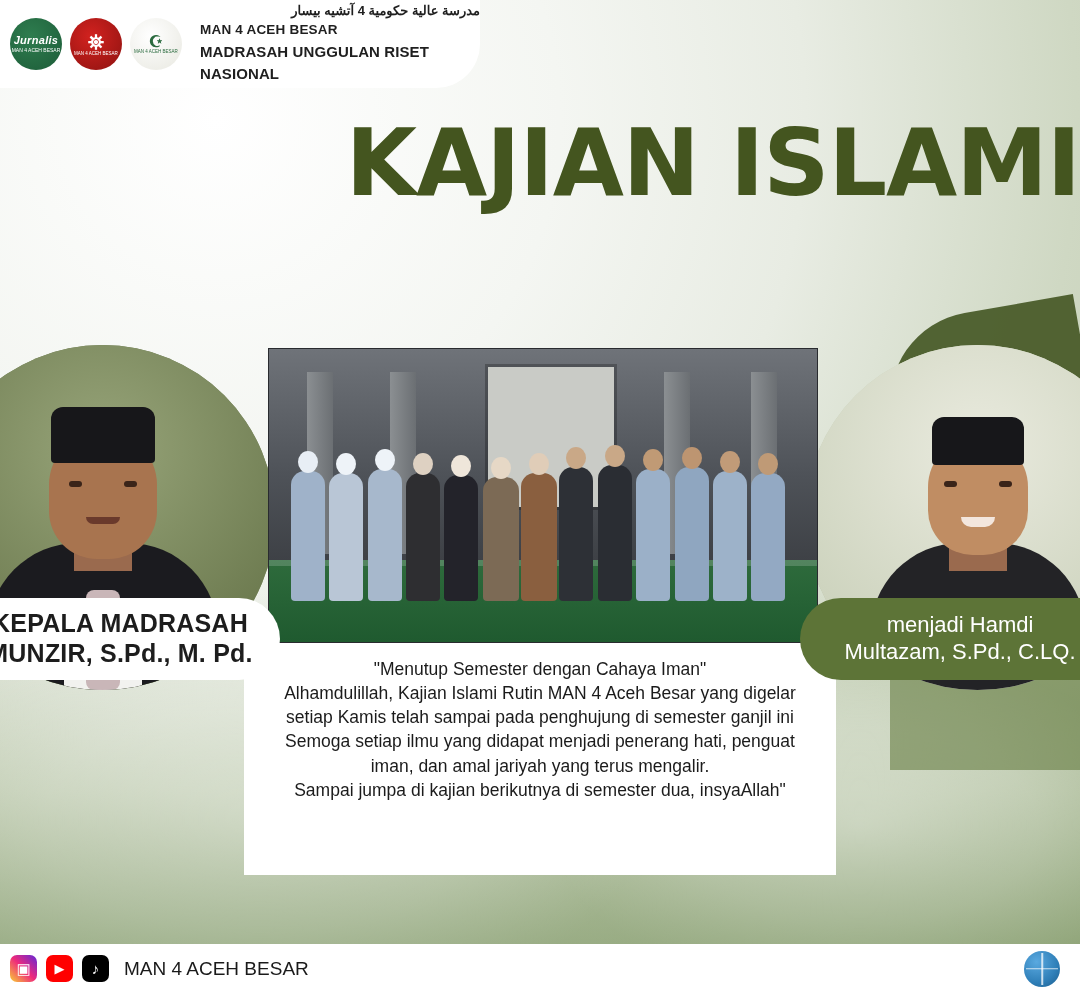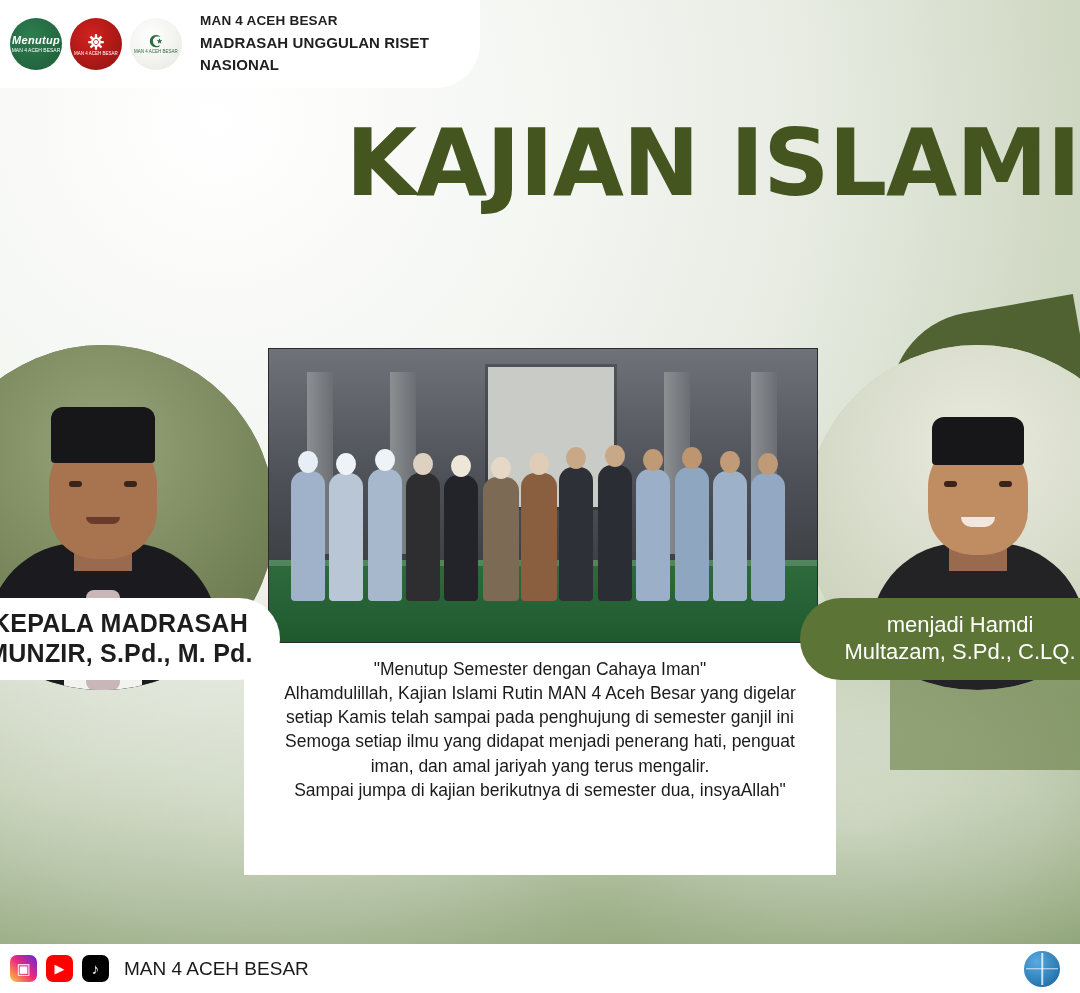--- a/index.html
+++ b/index.html
@@ -227,37 +227,38 @@
 
   <div class="cloud-a"></div>
   <div class="cloud-b"></div>
   <div class="green-wash"></div>
   <div class="leaf-right"></div>
   <div class="leaf-right2"></div>
 
   <div class="header">
     <div class="logo logo-1">
       <div>
-        <div class="l1a">Menutup</div>
+        <div class="l1a">Jurnalis</div>
         <div class="l1b">MAN 4 ACEH BESAR</div>
       </div>
     </div>
     <div class="logo logo-2">
       <div>
         <div class="l2a">⛯</div>
         <div class="l2b">MAN 4 ACEH BESAR</div>
       </div>
     </div>
     <div class="logo logo-3">
       <div>
         <div class="l3a">☪</div>
         <div class="l3b">MAN 4 ACEH BESAR</div>
       </div>
     </div>
     <div class="header-text">
+      <div class="ar">مدرسة عالية حكومية 4 آتشيه بيسار</div>
       <div class="l1">MAN 4 ACEH BESAR</div>
       <div class="l2">MADRASAH UNGGULAN RISET NASIONAL</div>
     </div>
   </div>
 
   <div class="title-wrap">
     <div class="title-line l1">KAJIAN ISLAMI</div>
   </div>
 
   <div class="portrait-left">

